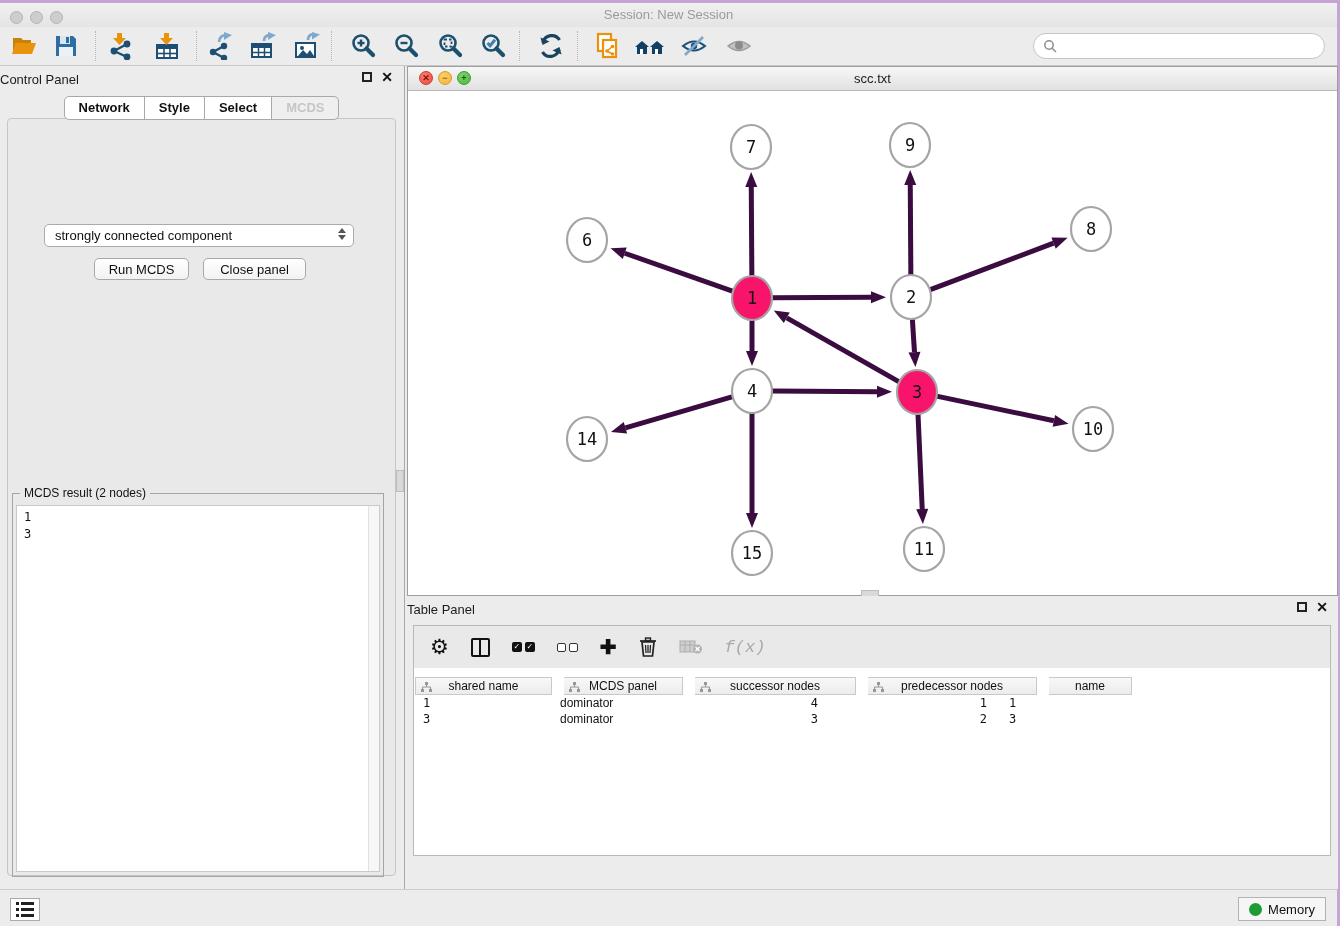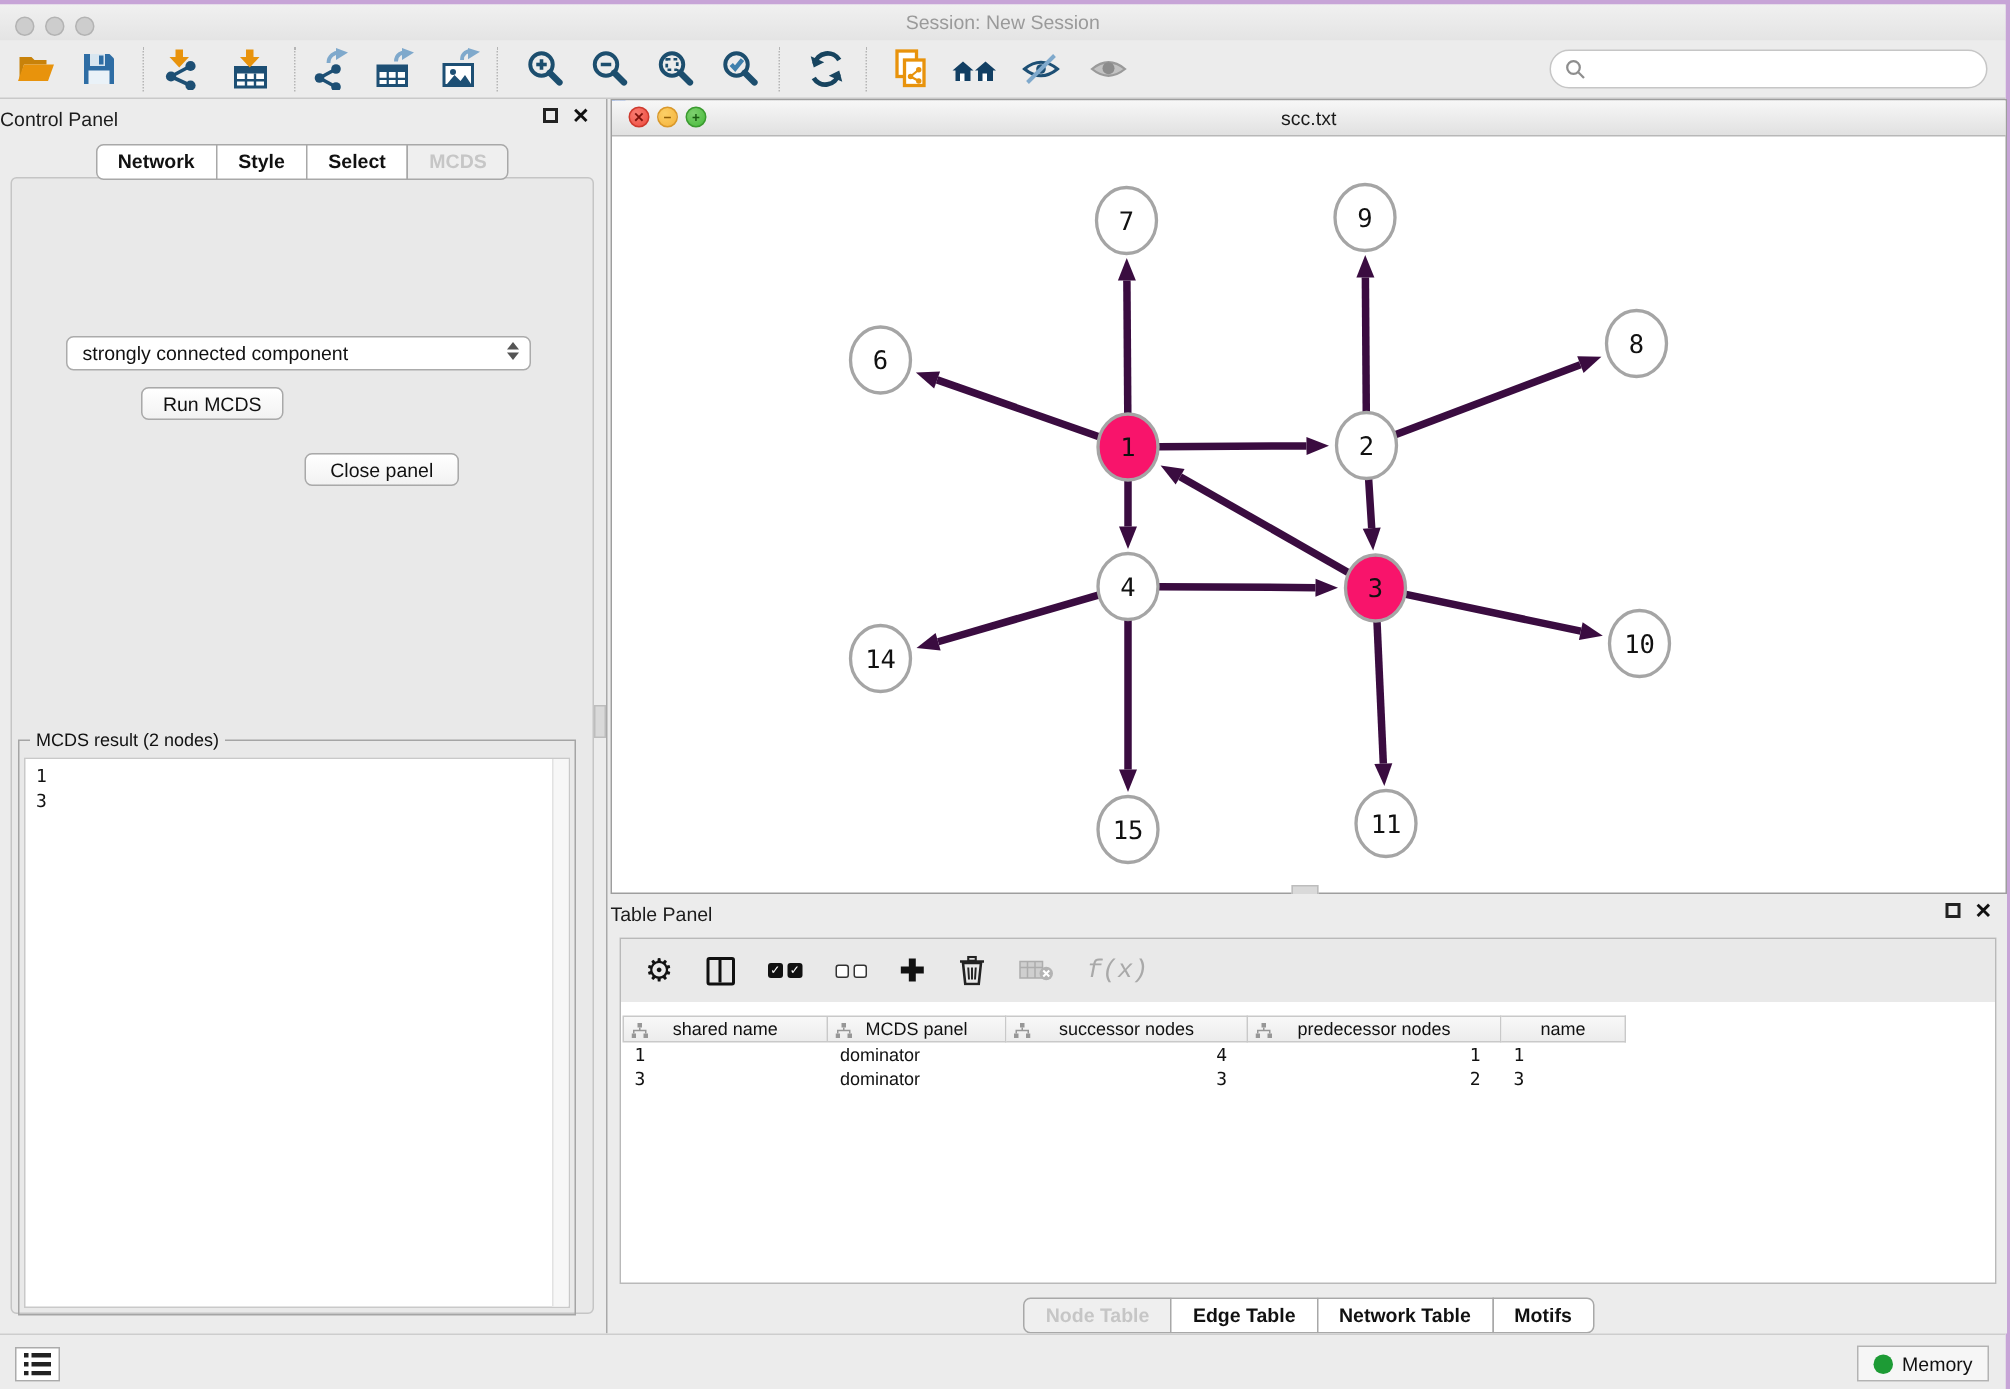--- a/index.html
+++ b/index.html
@@ -35,21 +35,21 @@
   .seg:first-child { border-radius:5px 0 0 5px; margin-left:0; }
   .seg:last-child { border-radius:0 5px 5px 0; }
   .seg-active { background:#efefef; color:#c6c6c6; }
   #opt-label { left:0; top:137px; width:403px; text-align:center; font-size:13px; }
   #opt-select { left:44px; top:158px; width:310px; height:23px; background:#fff; border:1px solid #ababab; border-radius:5px; display:flex; align-items:center; font-size:13px; padding-left:10px; }
   #opt-stepper { position:absolute; right:7px; top:3px; display:flex; flex-direction:column; gap:2px; }
   .tri-up { width:0; height:0; border-left:4px solid transparent; border-right:4px solid transparent; border-bottom:5px solid #555; }
   .tri-dn { width:0; height:0; border-left:4px solid transparent; border-right:4px solid transparent; border-top:5px solid #555; }
   .cp-btn { position:absolute; top:192px; height:22px; background:linear-gradient(#ffffff,#f2f2f2); border:1px solid #a9a9a9; border-radius:5px; font-size:13px; display:flex; align-items:center; justify-content:center; }
   #run-btn { left:94px; width:95px; }
-  #closep-btn { left:203px; width:103px;margin-top:44px; }
+  #closep-btn { left:203px; width:103px; }
   #mcds-group { left:12px; top:427px; width:372px; height:384px; border:1px solid #a5a5a5; }
   #mcds-legend { position:absolute; left:7px; top:-8px; background:#e9e9e9; padding:0 4px; font-size:12px; }
   #mcds-textarea { position:absolute; left:3px; top:11px; right:3px; bottom:4px; background:#fff; border:1px solid #c9c9c9; }
   #mcds-result-text { position:absolute; left:0; top:0; right:12px; bottom:0; padding:3px 7px; font-family:"DejaVu Sans Mono", monospace; font-size:12px; line-height:17px; white-space:pre; }
   #mcds-scroll { position:absolute; right:0; top:0; width:11px; bottom:0; background:#f7f7f7; border-left:1px solid #e2e2e2; }
 
   
   #v-divider { left:404px; top:66px; width:1px; height:823px; background:#a9a9a9; }
   #v-grip { left:396px; top:470px; width:8px; height:22px; background:#d9d9d9; border:1px solid #bdbdbd; }
   #h-grip { left:861px; top:590px; width:18px; height:7px; background:#d9d9d9; border:1px solid #bdbdbd; }
@@ -72,21 +72,21 @@
   #tp-toolbar { position:absolute; left:0; top:0; width:100%; height:42px; background:#e9e9e9; display:flex; align-items:center; gap:22px; padding-left:16px; }
   .tp-ic { display:flex; align-items:center; justify-content:center; }
   .gear { font-size:21px; color:#111; font-family:"DejaVu Sans", sans-serif; }
   .cols-ic { width:19px; height:19px; border:2.5px solid #111; border-radius:2px; position:relative; }
   .cols-ic::after { content:""; position:absolute; left:6px; top:0; width:2.5px; height:100%; background:#111; }
   .cbpair { display:flex; gap:3px; }
   .cb-on { width:10px; height:10px; background:#111; color:#fff; font-size:8px; line-height:10px; text-align:center; border-radius:2px; }
   .cb-off { width:9px; height:9px; border:1.8px solid #333; border-radius:2px; background:#fff; }
   .plus-ic { font-size:20px; font-weight:bold; color:#111; }
   .fx-ic { font-family:Liberation Mono, monospace; font-style:italic; font-size:17px; color:#a9a9a9; }
-  #tbl-head { position:absolute; left:1px; top:51px; display:flex; }
+  #tbl-head { position:absolute; left:1px; top:51px; display:flex;gap:12px; }
   .th { height:18px; background:linear-gradient(#f8f8f8,#ececec); border-right:1px solid #c9c9c9; border-top:1px solid #c9c9c9; border-bottom:1px solid #c9c9c9; display:flex; align-items:center; justify-content:center; gap:5px; font-size:12px; position:relative; }
   .th:first-child { border-left:1px solid #c9c9c9; }
   .sort-ic { position:absolute; left:5px; top:4px; }
   #tbl-body { position:absolute; left:1px; top:69px; }
   .tr { display:flex; height:16px; }
   .td { font-size:12px; line-height:16px; padding-left:8px; overflow:hidden; }
   .td.right { text-align:right; padding-right:14px; padding-left:0; }
   .td.mono { font-family:"DejaVu Sans Mono", monospace; }
   #tp-tabs { left:0; top:269px; width:931px; }
   #tp-tabs .seg { font-size:13px; }
@@ -489,26 +489,20 @@
         </div>
         <div class="tr">
           <div class="td mono" style="width: 137px;">3</div>
           <div class="td" style="width: 119px;">dominator</div>
           <div class="td right mono" style="width: 161px;">3</div>
           <div class="td right mono" style="width: 169px;">2</div>
           <div class="td mono" style="width: 83px;">3</div>
         </div>
       </div>
   </div>
-  <div class="abs segwrap" id="tp-tabs">
-      <div class="seg seg-active">Node Table</div>
-      <div class="seg">Edge Table</div>
-      <div class="seg">Network Table</div>
-      <div class="seg">Motifs</div>
-    </div>
 </div>
 
 <div class="abs" id="statusbar">
   <div class="abs" id="tasks-btn">
     <svg width="18" height="15" viewBox="0 0 18 15">
         <g fill="#222">
           <rect x="0" y="0" width="3" height="3"></rect>
           <rect x="5" y="0" width="13" height="3"></rect>
           <rect x="0" y="6" width="3" height="3"></rect>
           <rect x="5" y="6" width="13" height="3"></rect>

